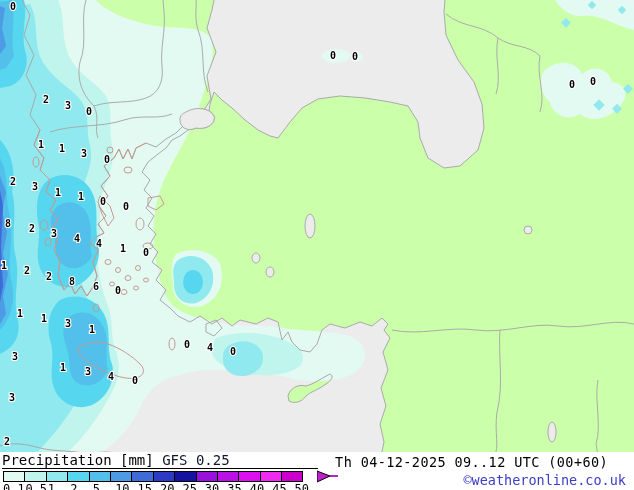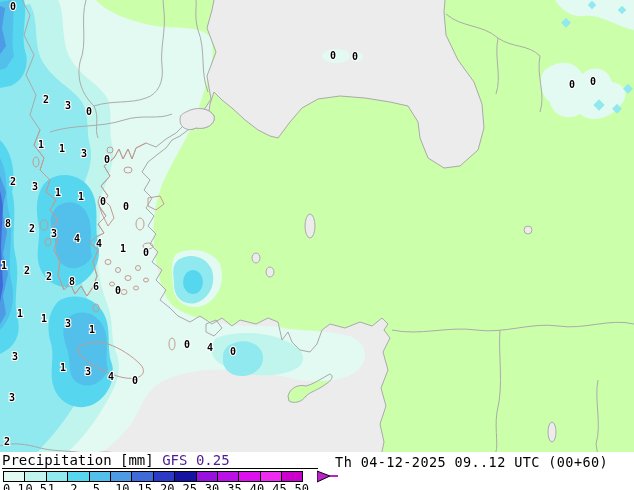--- a/index.html
+++ b/index.html
@@ -283,21 +283,21 @@
         <text x="355" y="60" class="map-label">0</text>
         <text x="572" y="88" class="map-label">0</text>
         <text x="593" y="85" class="map-label">0</text>
       </g>
   </svg>
 
   <div class="legend">
     <div class="legend-title">
       <span>Precipitation</span>
       <span>[mm]</span>
-      <span class="model" id="model-label" style="color: #4c1d95; text-align: right;">GFS 0.25</span>
+      <span class="model" id="model-label" style="color: #0f172a; text-align: right;">GFS 0.25</span>
     </div>
 
     <div class="bar" id="colorbar">
         <div class="seg" style="background: rgb(226, 250, 242);"></div>
         <div class="seg" style="background: rgb(192, 245, 238);"></div>
         <div class="seg" style="background: rgb(143, 233, 238);"></div>
         <div class="seg" style="background: rgb(87, 215, 239);"></div>
         <div class="seg" style="background: rgb(83, 191, 235);"></div>
         <div class="seg" style="background: rgb(76, 155, 228);"></div>
         <div class="seg" style="background: rgb(62, 107, 216);"></div>
@@ -326,14 +326,15 @@
         <span style="left: 157.01px;">20</span>
         <span style="left: 179.44px;">25</span>
         <span style="left: 201.87px;">30</span>
         <span style="left: 224.3px;">35</span>
         <span style="left: 246.73px;">40</span>
         <span style="left: 269.16px;">45</span>
         <span style="left: 291.59px;">50</span>
       </div>
 
     <div class="datetime">Th 04-12-2025 09..12 UTC (00+60)</div>
+    <div class="copyright" style="color: rgb(60, 60, 200);">©weatheronline.co.uk</div>
   </div>
 </div>
 
 </body></html>

